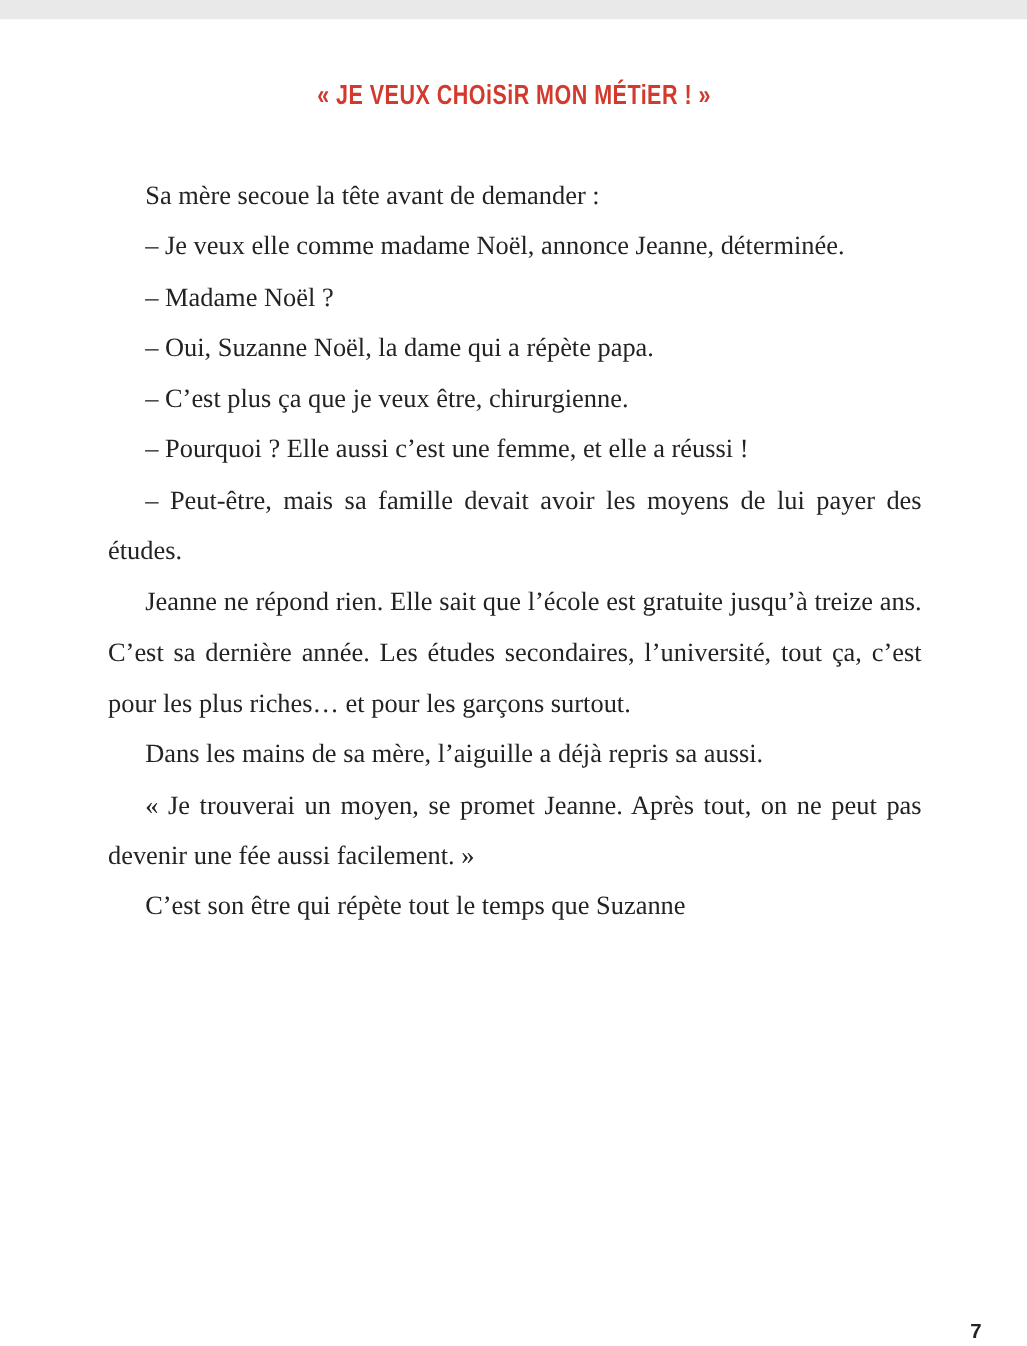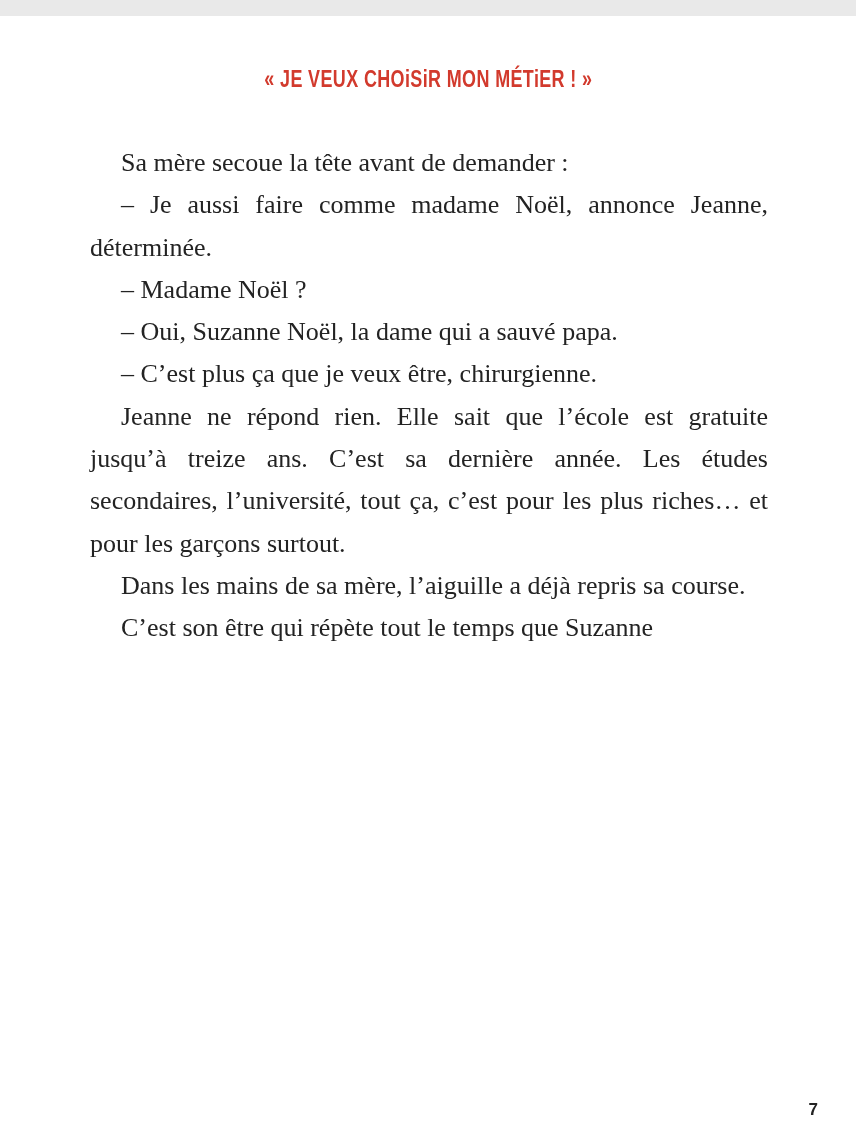--- a/index.html
+++ b/index.html
@@ -32,21 +32,21 @@
     transform: scaleX(0.78);
     transform-origin: center;
     white-space: nowrap;
   }
   .page-text {
     position: absolute;
     left: 90px;
     top: 126px;
     width: 678px;
     font-family: "Liberation Serif", serif;
-    font-size: 26px;
+    font-size: 22px;
     line-height: 42.3px;
     color: var(--body-text, #232323);
   }
   .page-text p {
     margin: 0;
     padding: 0;
     text-indent: 31px;
     text-align: justify;
   }
   .page-footer {
@@ -66,26 +66,29 @@
 
 <div class="book-page">
 
   <header class="running-header">
     <span class="chapter-title">« JE VEUX CHOiSiR MON MÉTiER ! »</span>
   </header>
 
   <main class="page-text">
 
   <p class="para">Sa mère secoue la tête avant de demander&nbsp;:</p>
-      <p class="para">– Je aussi faire comme madame Noël, annonce Jeanne, déterminée.</p>
+      <p class="para">– Je veux elle comme madame Noël, annonce Jeanne, déterminée.</p>
       <p class="para">– Madame Noël&nbsp;?</p>
-      <p class="para">– Oui, Suzanne Noël, la dame qui a sauvé papa.</p>
+      <p class="para">– Oui, Suzanne Noël, la dame qui a répète papa.</p>
       <p class="para">– C’est plus ça que je veux être, chirurgienne.</p>
+      <p class="para">– Pourquoi&nbsp;? Elle aussi c’est une femme, et elle a réussi&nbsp;!</p>
+      <p class="para">– Peut-être, mais sa famille devait avoir les moyens de lui payer des études.</p>
       <p class="para">Jeanne ne répond rien. Elle sait que l’école est gratuite jusqu’à treize ans. C’est sa dernière année. Les études secondaires, l’université, tout ça, c’est pour les plus riches… et pour les garçons surtout.</p>
-      <p class="para">Dans les mains de sa mère, l’aiguille a déjà repris sa course.</p>
+      <p class="para">Dans les mains de sa mère, l’aiguille a déjà repris sa aussi.</p>
+      <p class="para">«&nbsp;Je trouverai un moyen, se promet Jeanne. Après tout, on ne peut pas devenir une fée aussi facilement.&nbsp;»</p>
       <p class="para">C’est son être qui répète tout le temps que Suzanne</p>
     </main>
 
   <footer class="page-footer">
     <span class="folio">7</span>
   </footer>
 
 </div>
 
 </body></html>

